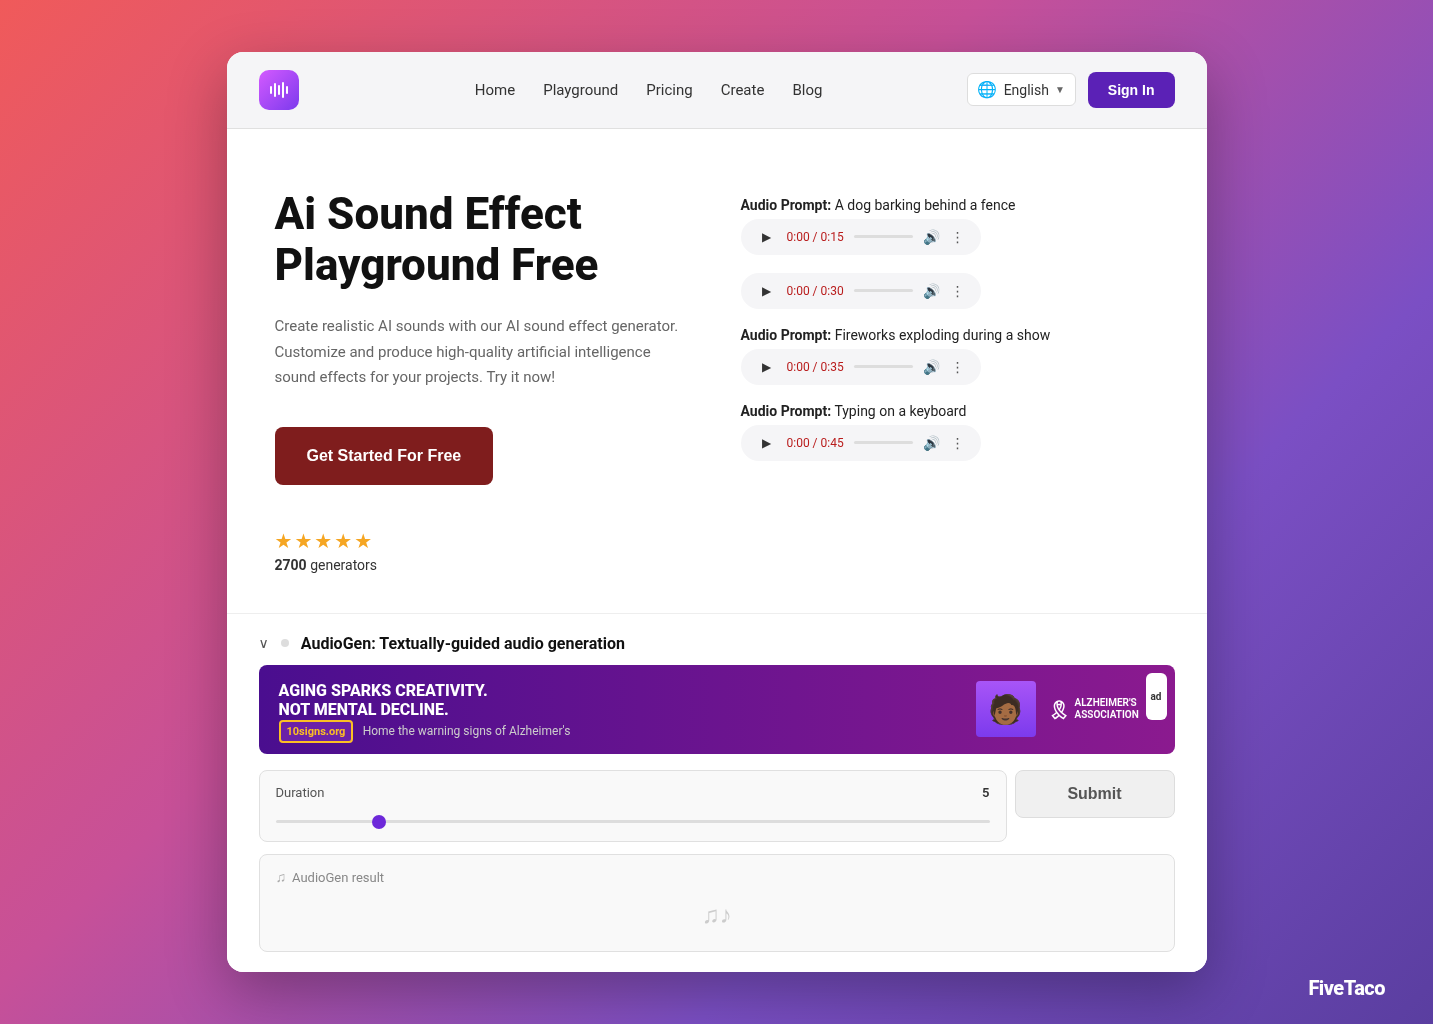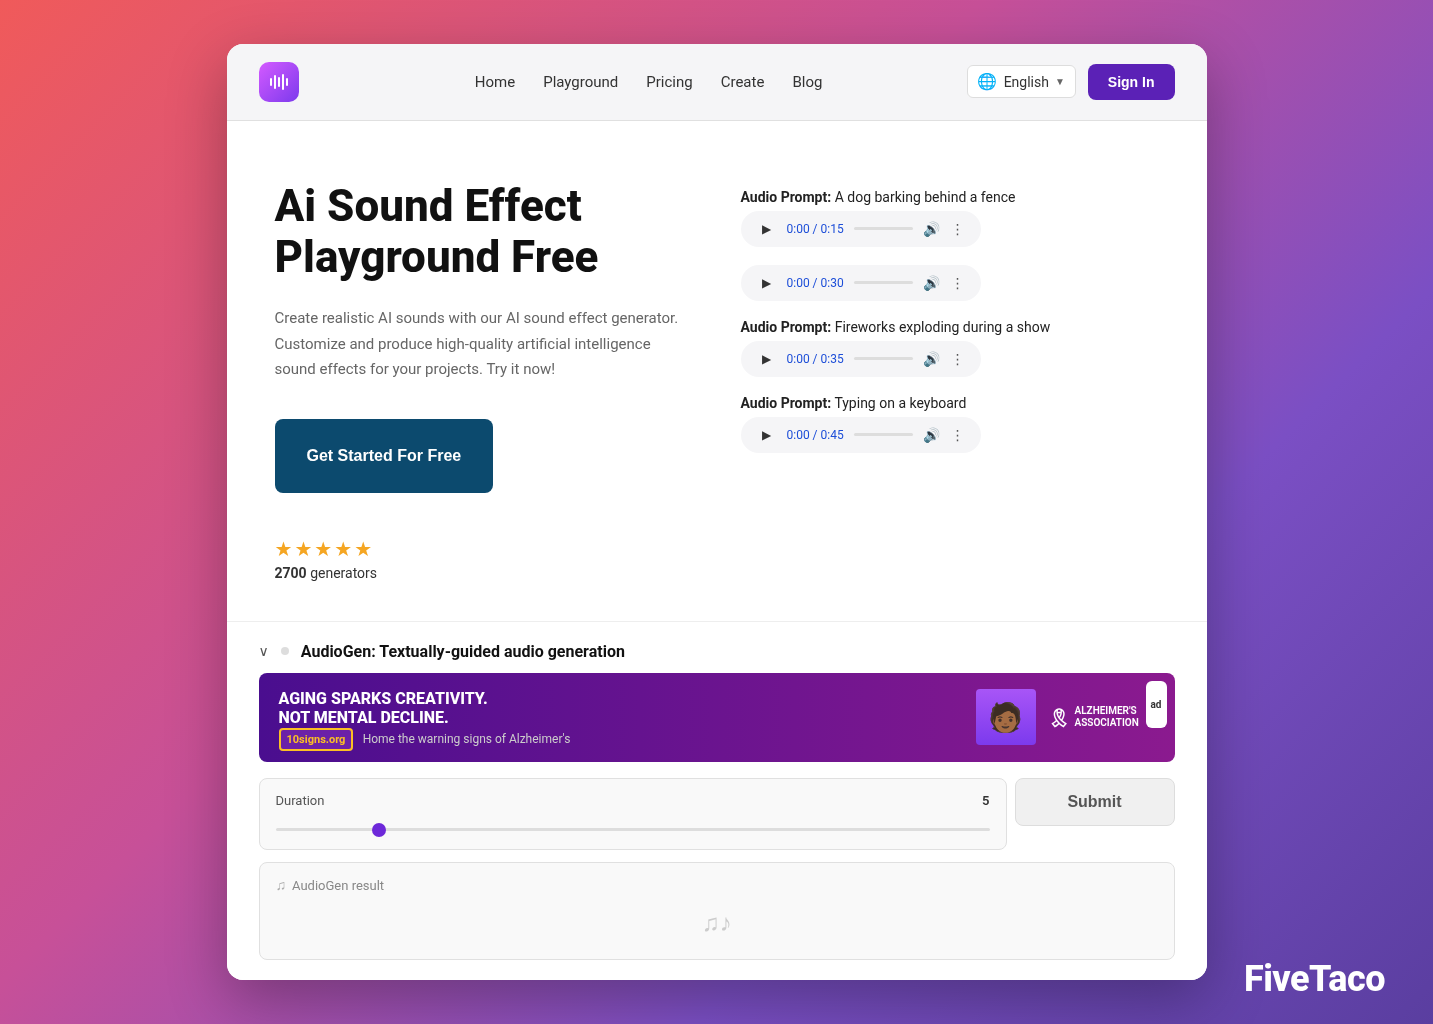--- a/index.html
+++ b/index.html
@@ -114,24 +114,24 @@
       line-height: 1.15;
       margin-bottom: 24px;
     }
     .hero-desc {
       font-size: 15px;
       color: #666;
       line-height: 1.7;
       margin-bottom: 36px;
     }
     .get-started-btn {
-      background: #0c4a6e;
+      background: #7f1d1d;
       color: white;
       border: none;
-      padding: 28px 32px;
+      padding: 20px 32px;
       border-radius: 8px;
       font-size: 16px;
       font-weight: 600;
       cursor: pointer;
       display: inline-block;
       margin-bottom: 36px;
     }
     .rating-row {
       display: flex;
       flex-direction: column;
@@ -182,21 +182,21 @@
       height: 20px;
       display: flex;
       align-items: center;
       justify-content: center;
       cursor: pointer;
       color: #333;
       font-size: 12px;
     }
     .time-label {
       font-size: 12px;
-      color: #1d4ed8;
+      color: #b91c1c;
       white-space: nowrap;
     }
     .progress-bar {
       flex: 1;
       height: 3px;
       background: #ddd;
       border-radius: 2px;
       position: relative;
     }
     .progress-bar::before {
@@ -394,21 +394,21 @@
       color: #ccc;
       align-self: center;
       margin: 8px auto;
     }
 
     
     .watermark {
       position: fixed;
       bottom: 24px;
       right: 48px;
-      font-size: 36px;
+      font-size: 20px;
       font-weight: 800;
       color: white;
       letter-spacing: -0.5px;
     }
   </style>
 </head>
 <body>
 
 <div class="main-card">
 

